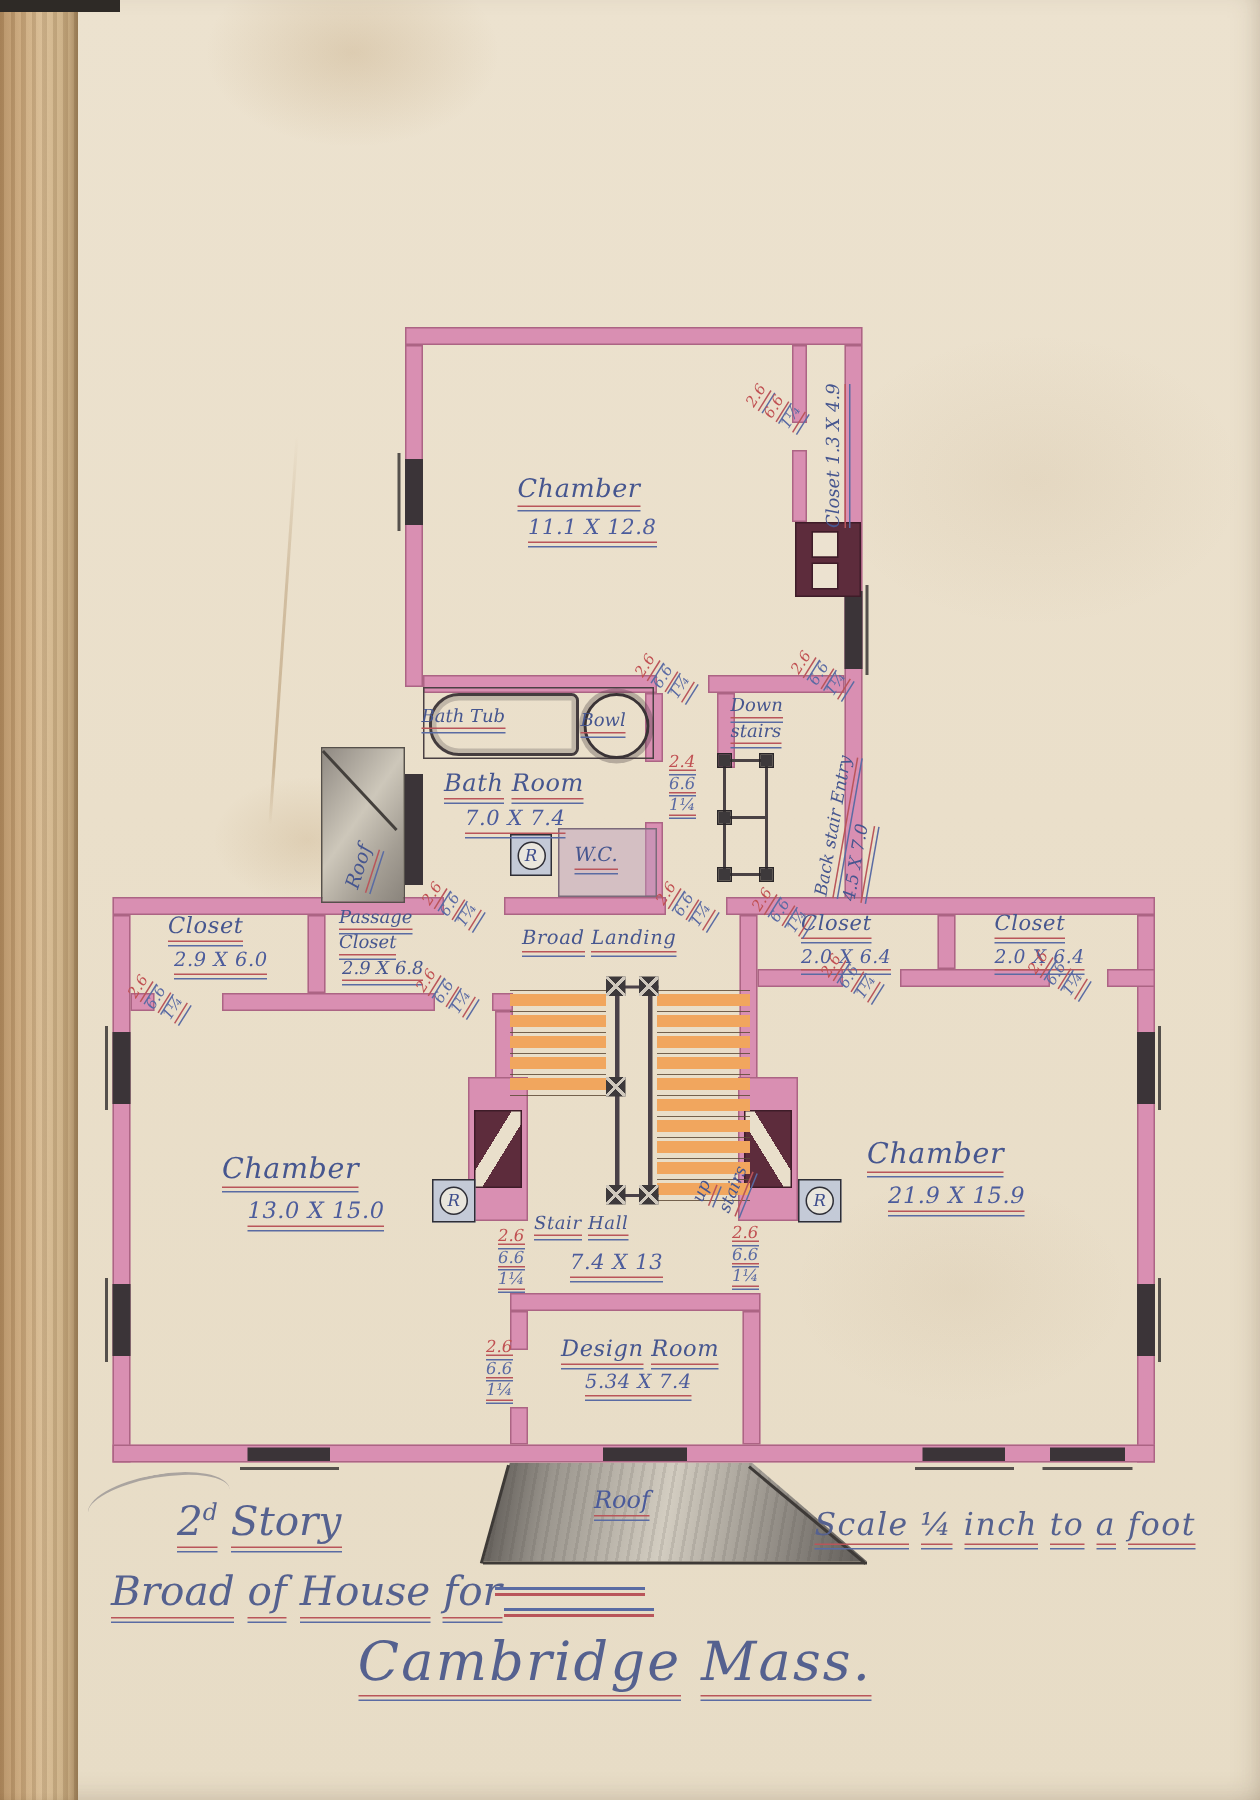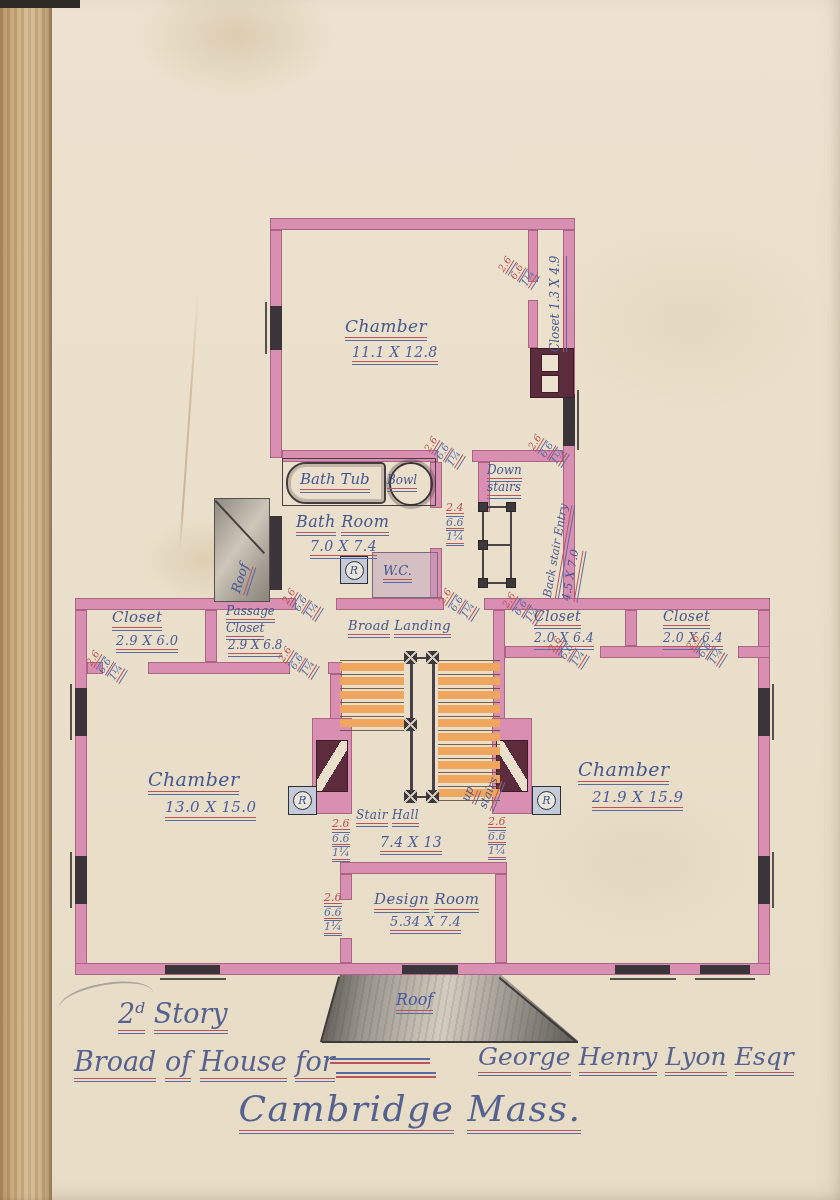--- a/index.html
+++ b/index.html
@@ -171,21 +171,21 @@
   <div class="lrail" style="left:482px;top:582px;width:30px;height:2px"></div>
   <div class="lnewel" style="left:479px;top:503px"></div>
   <div class="lnewel" style="left:507px;top:503px"></div>
   <div class="lnewel" style="left:479px;top:541px"></div>
   <div class="lnewel" style="left:479px;top:579px"></div>
   <div class="lnewel" style="left:507px;top:579px"></div>
 
   <div class="tub-enc" style="left:282px;top:458px;width:152px;height:46px"></div>
   <div class="tub" style="left:286px;top:462px;width:96px;height:38px"></div>
   <div class="bowl" style="left:389px;top:462px;width:40px;height:40px"></div>
-  <div class="lab sm uw" style="left:300px;top:470px;font-size:15px">Bath Tub</div>
+  <div class="lab sm uw" style="left:281px;top:470px;font-size:12px">Bath Tub</div>
   <div class="lab sm uw" style="left:387px;top:473px;font-size:12px">Bowl</div>
   <div class="wc" style="left:372px;top:552px;width:64px;height:44px"></div>
   <div class="lab sm uw" style="left:383px;top:563px;font-size:13px">W.C.</div>
   <div class="reg" style="left:340px;top:556px;width:26px;height:26px">
     <div class="c">R</div>
   </div>
   <div class="reg" style="left:288px;top:786px;width:27px;height:27px">
     <div class="c">R</div>
   </div>
   <div class="reg" style="left:532px;top:786px;width:27px;height:27px">
@@ -318,21 +318,21 @@
   <div class="stack" style="left:324px;top:892px;font-size:11px">
     <span class="r">2.6</span>
       <span class="b">6.6</span>
       <span class="b">1¼</span>
     </div>
 
   <div class="t-big" style="left:118px;top:998px;font-size:27px">
     <span class="u2"><span>2</span><sup>d</sup></span>
     <span class="u2">Story</span>
   </div>
+  <div class="t-big" style="left:543px;top:1004px;font-size:21px;letter-spacing:1px"><span class="uw">Scale</span> <span class="uw">¼</span> <span class="uw">inch</span> <span class="uw">to</span> <span class="uw">a</span> <span class="uw">foot</span></div>
 
   <div class="t-big" style="left:74px;top:1046px;font-size:27px"><span class="uw">Broad</span> <span class="uw">of</span> <span class="uw">House</span> <span class="uw">for</span></div>
   <div class="fill-line" style="left:330px;top:1058px;width:100px;background:#5a6ba3"></div>
   <div class="fill-line" style="left:330px;top:1062px;width:100px;background:#b9555a"></div>
   <div class="fill-line" style="left:336px;top:1072px;width:100px;background:#5a6ba3"></div>
   <div class="fill-line" style="left:336px;top:1076px;width:100px;background:#b9555a"></div>
-  <div class="t-big" style="left:478px;top:1042px;font-size:25px"><span class="uw">George</span> <span class="uw">Henry</span> <span class="uw">Lyon</span> <span class="uw">Esqr</span></div>
   <div class="t-big" style="left:230px;top:1088px;font-size:36px;width:360px;text-align:center;letter-spacing:1.5px"><span class="uw">Cambridge</span> <span class="uw">Mass.</span></div>
 </div>
 
 </body></html>

